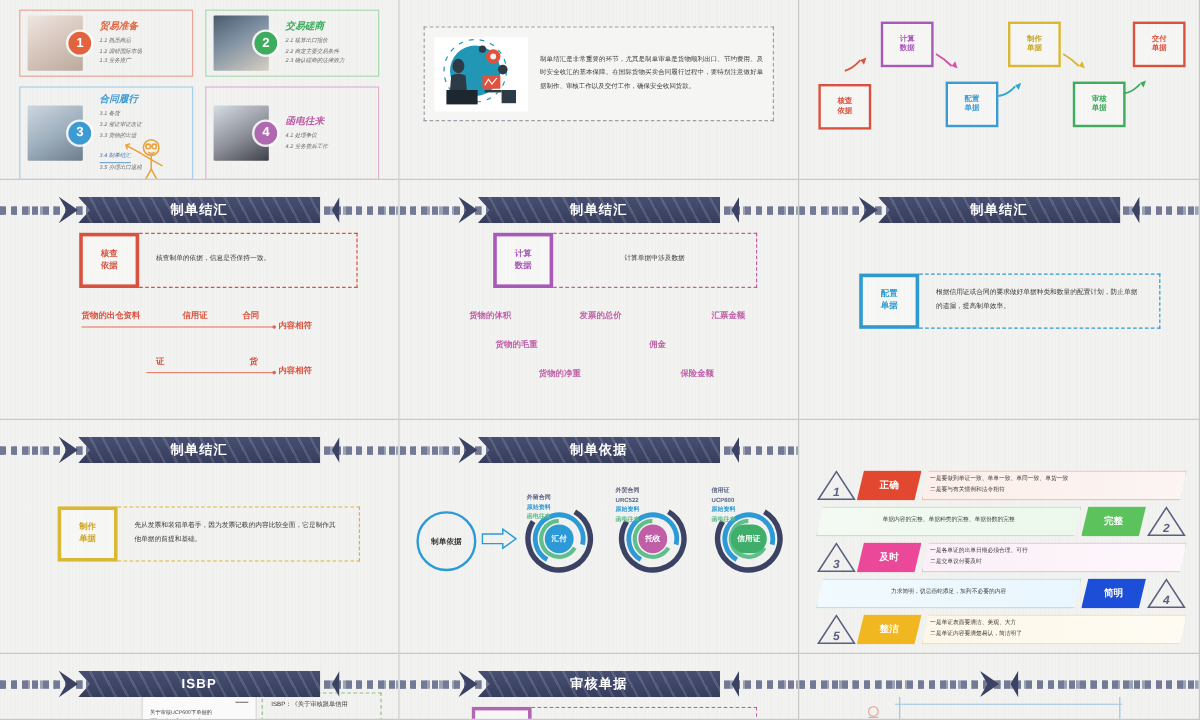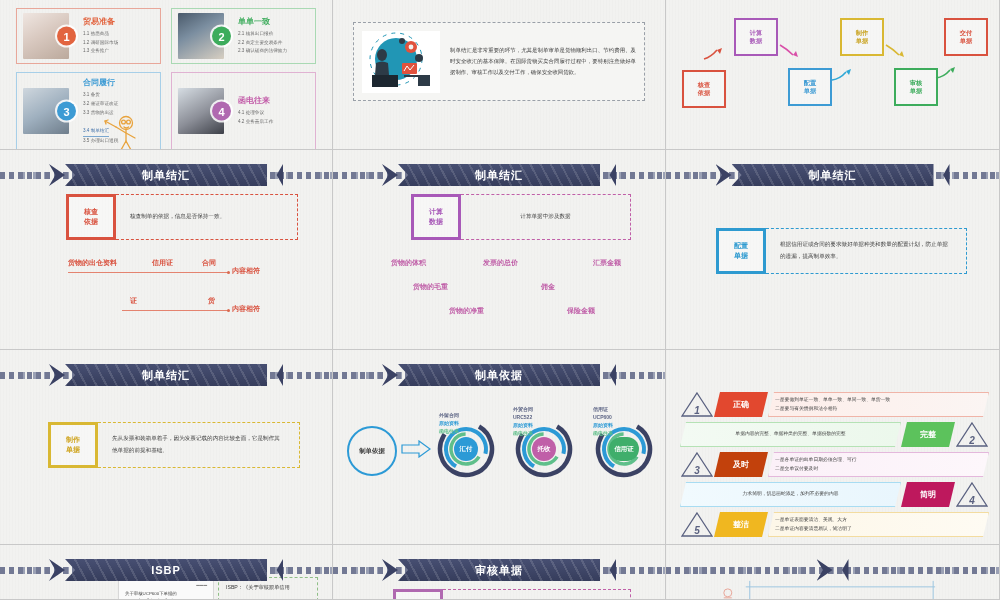--- a/index.html
+++ b/index.html
@@ -69,21 +69,21 @@
   .cards{position:absolute;inset:0;padding:8px 16px;display:grid;
          grid-template-columns:1fr 1fr;grid-template-rows:1fr 1fr;gap:8px 10px;}
   .card{position:relative;display:flex;align-items:center;padding:4px 6px;box-sizing:border-box;}
   .card .photo{width:46px;height:46px;flex:0 0 46px;border-radius:1px;}
   .card .badge{
     position:absolute;left:40px;top:50%;transform:translateY(-50%);
     width:19px;height:19px;border-radius:50%;color:#fff;
     font-size:11px;font-weight:bold;display:flex;align-items:center;justify-content:center;
     box-shadow:0 0 0 2px rgba(255,255,255,.85);
   }
-  .card .body{margin-left:14px;}
+  .card .body{margin-left:14px;font-style:italic;}
   .card .ctitle{font-size:8px;font-weight:bold;margin-bottom:3px;}
   .card .citem{font-size:4.6px;color:#6a6a6a;line-height:1.95;white-space:nowrap;}
   .card .citem.hl{color:#3f6fa8;border-bottom:1px solid #7aa7d0;display:inline-block;}
   .c1{border:1px solid #e8a79a;}
   .c2{border:1px solid #a9d9b3;}
   .c3{border:1px solid #a7cfe8;}
   .c4{border:1px solid #e0b2d2;}
 
   .ph-a{background:linear-gradient(150deg,#efe6e1 0%,#d9c9c0 45%,#bba99c 100%);}
   .ph-b{background:linear-gradient(150deg,#4a5a6b 0%,#7b8ea0 40%,#d7cfc2 100%);}
@@ -180,21 +180,21 @@
           <div class="citem">1.1 熟悉商品</div>
           <div class="citem">1.2 调研国际市场</div>
           <div class="citem">1.3 业务推广</div>
         </div>
       </div>
 
       <div class="card c2">
         <div class="photo ph-b"></div>
         <div class="badge" style="background:#3dac5c">2</div>
         <div class="body">
-          <div class="ctitle" style="color:#3dac5c">单单一致</div>
+          <div class="ctitle" style="color:#3dac5c">交易磋商</div>
           <div class="citem">2.1 核算出口报价</div>
           <div class="citem">2.2 商定主要交易条件</div>
           <div class="citem">2.3 确认磋商的法律效力</div>
         </div>
       </div>
 
       <div class="card c3">
         <div class="photo ph-c"></div>
         <div class="badge" style="background:#3d9bd4">3</div>
         <div class="body">
@@ -485,32 +485,32 @@
       </div>
     </div>
 
     <div class="reqrow" style="top:100px">
       <div class="tri">
         <svg viewBox="0 0 34 27">
             <path d="M17 2 L32 25 H2 Z" fill="none" stroke="#5a6180" stroke-width="1.3"></path>
           </svg>
         <span>3</span>
       </div>
-      <div class="lbl skew-l" style="background:#c2410c">及时</div>
+      <div class="lbl skew-l" style="background:#ec4899">及时</div>
       <div class="para skew-l" style="border:1px solid #e4b8dc;background:linear-gradient(90deg,#fbf0f8,#fdf7fb)">
         <div>一是各单证的出单日期必须合理、可行</div>
         <div>二是交单议付要及时</div>
       </div>
     </div>
 
     <div class="reqrow" style="top:130px">
       <div class="para skew-l ctr" style="border:1px solid #a8dcf2;background:linear-gradient(90deg,#f1fafe,#e9f6fd)">
         <div>力求简明，切忌画蛇添足，加列不必要的内容</div>
       </div>
-      <div class="lbl skew-l" style="background:#be185d">简明</div>
+      <div class="lbl skew-l" style="background:#1d4ed8">简明</div>
       <div class="tri">
         <svg viewBox="0 0 34 27">
             <path d="M17 2 L32 25 H2 Z" fill="none" stroke="#5a6180" stroke-width="1.3"></path>
           </svg>
         <span>4</span>
       </div>
     </div>
 
     <div class="reqrow" style="top:160px">
       <div class="tri">

